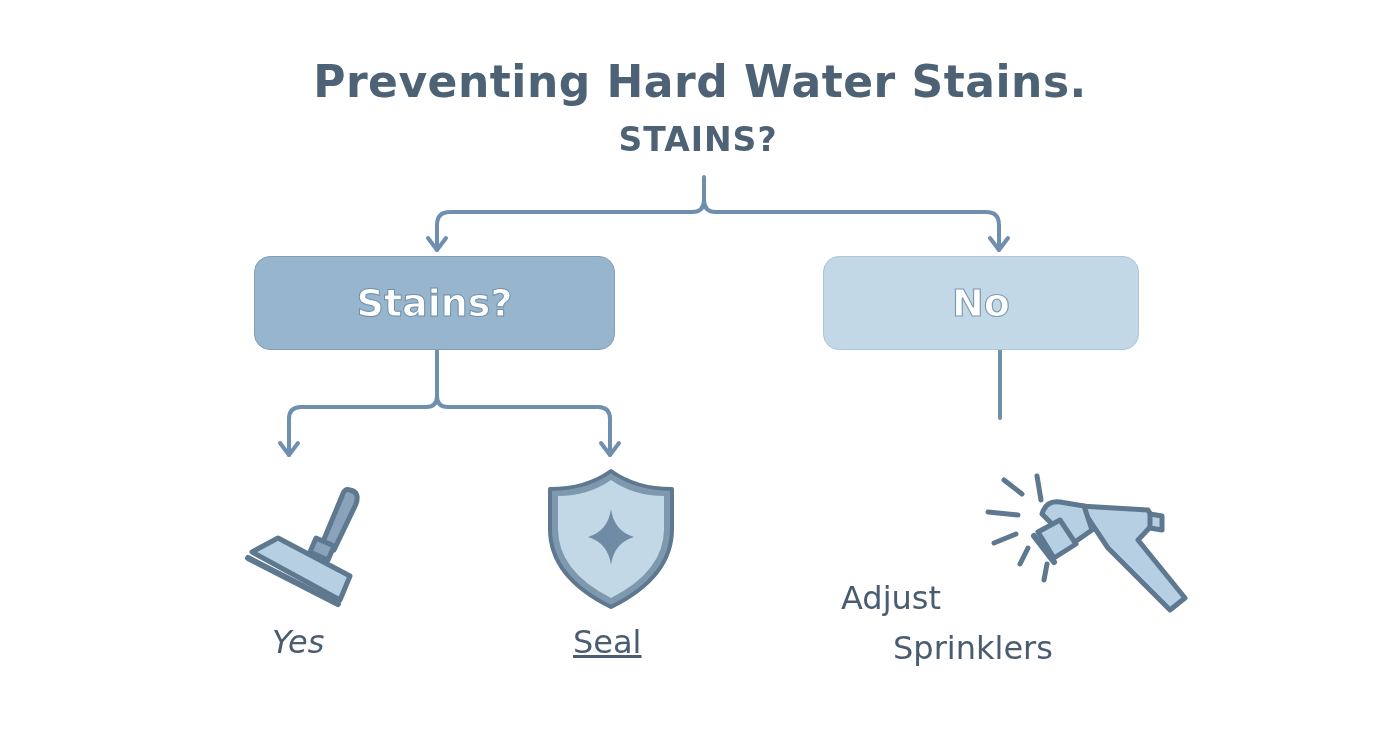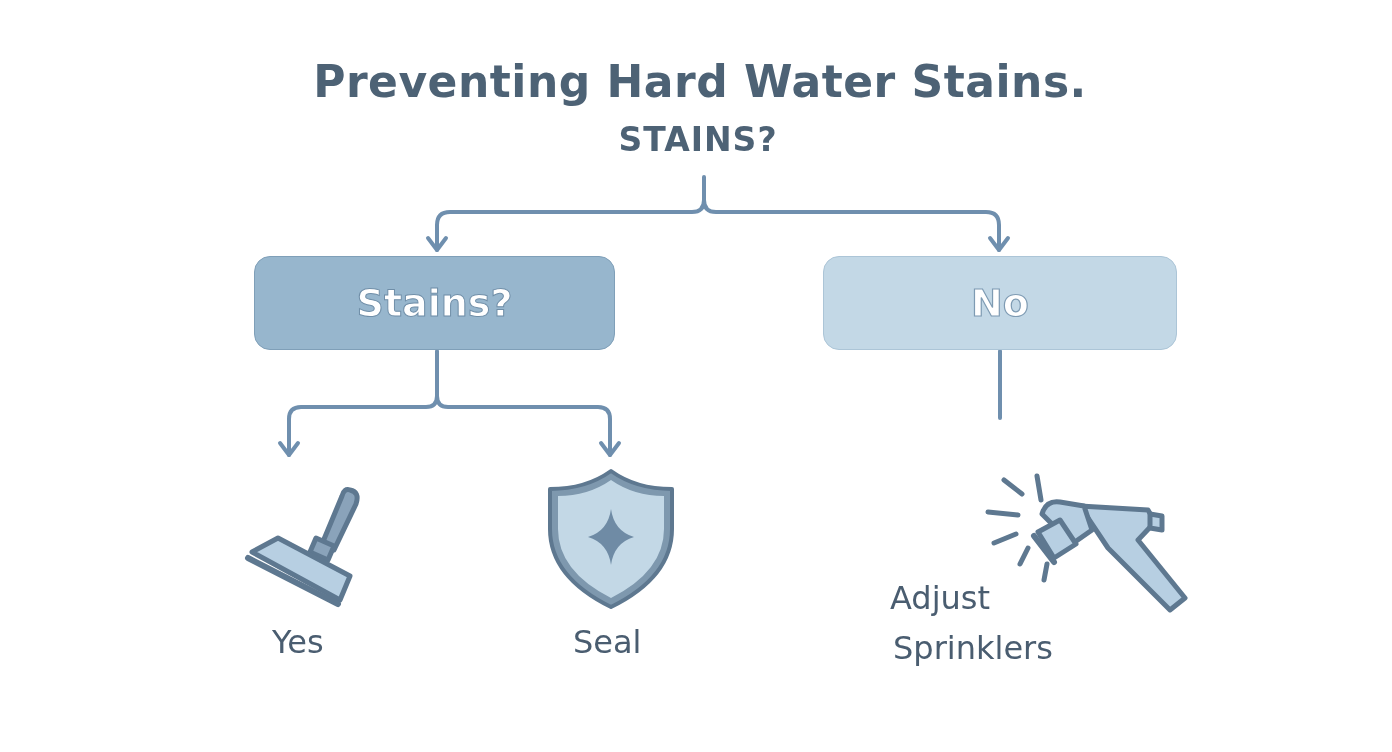--- a/index.html
+++ b/index.html
@@ -62,35 +62,35 @@
       left: 254px;
       top: 256px;
       width: 361px;
       background: #97b6cd;
       border: 1.5px solid #7f9fb8;
       -webkit-text-stroke: 1px #6f8ea8;
     }
     .node-no {
       left: 823px;
       top: 256px;
-      width: 354px;
+      width: 316px;
       background: #c3d8e6;
       border: 1.5px solid #acc5d7;
       -webkit-text-stroke: 1.2px #7e9bb3;
     }
     .leaf-label {
       position: absolute;
       font-size: 32px;
       color: #4a5d70;
       white-space: nowrap;
       line-height: 44px;
     }
-    .label-yes { left: 272px; top: 620px; }
-    .label-seal { left: 573px; top: 620px; }
-    .label-adjust { left: 890px; top: 576px; }
+    .label-yes { left: 272px; top: 620px; font-style: italic; }
+    .label-seal { left: 573px; top: 620px; text-decoration: underline; }
+    .label-adjust { left: 841px; top: 576px; }
     .label-sprinklers { left: 893px; top: 626px; }
     .icon {
       position: absolute;
     }
   </style>
 </head>
 <body>
 
 <h1 class="title">Preventing Hard Water Stains.</h1>
 <h2 class="subtitle">STAINS?</h2>

